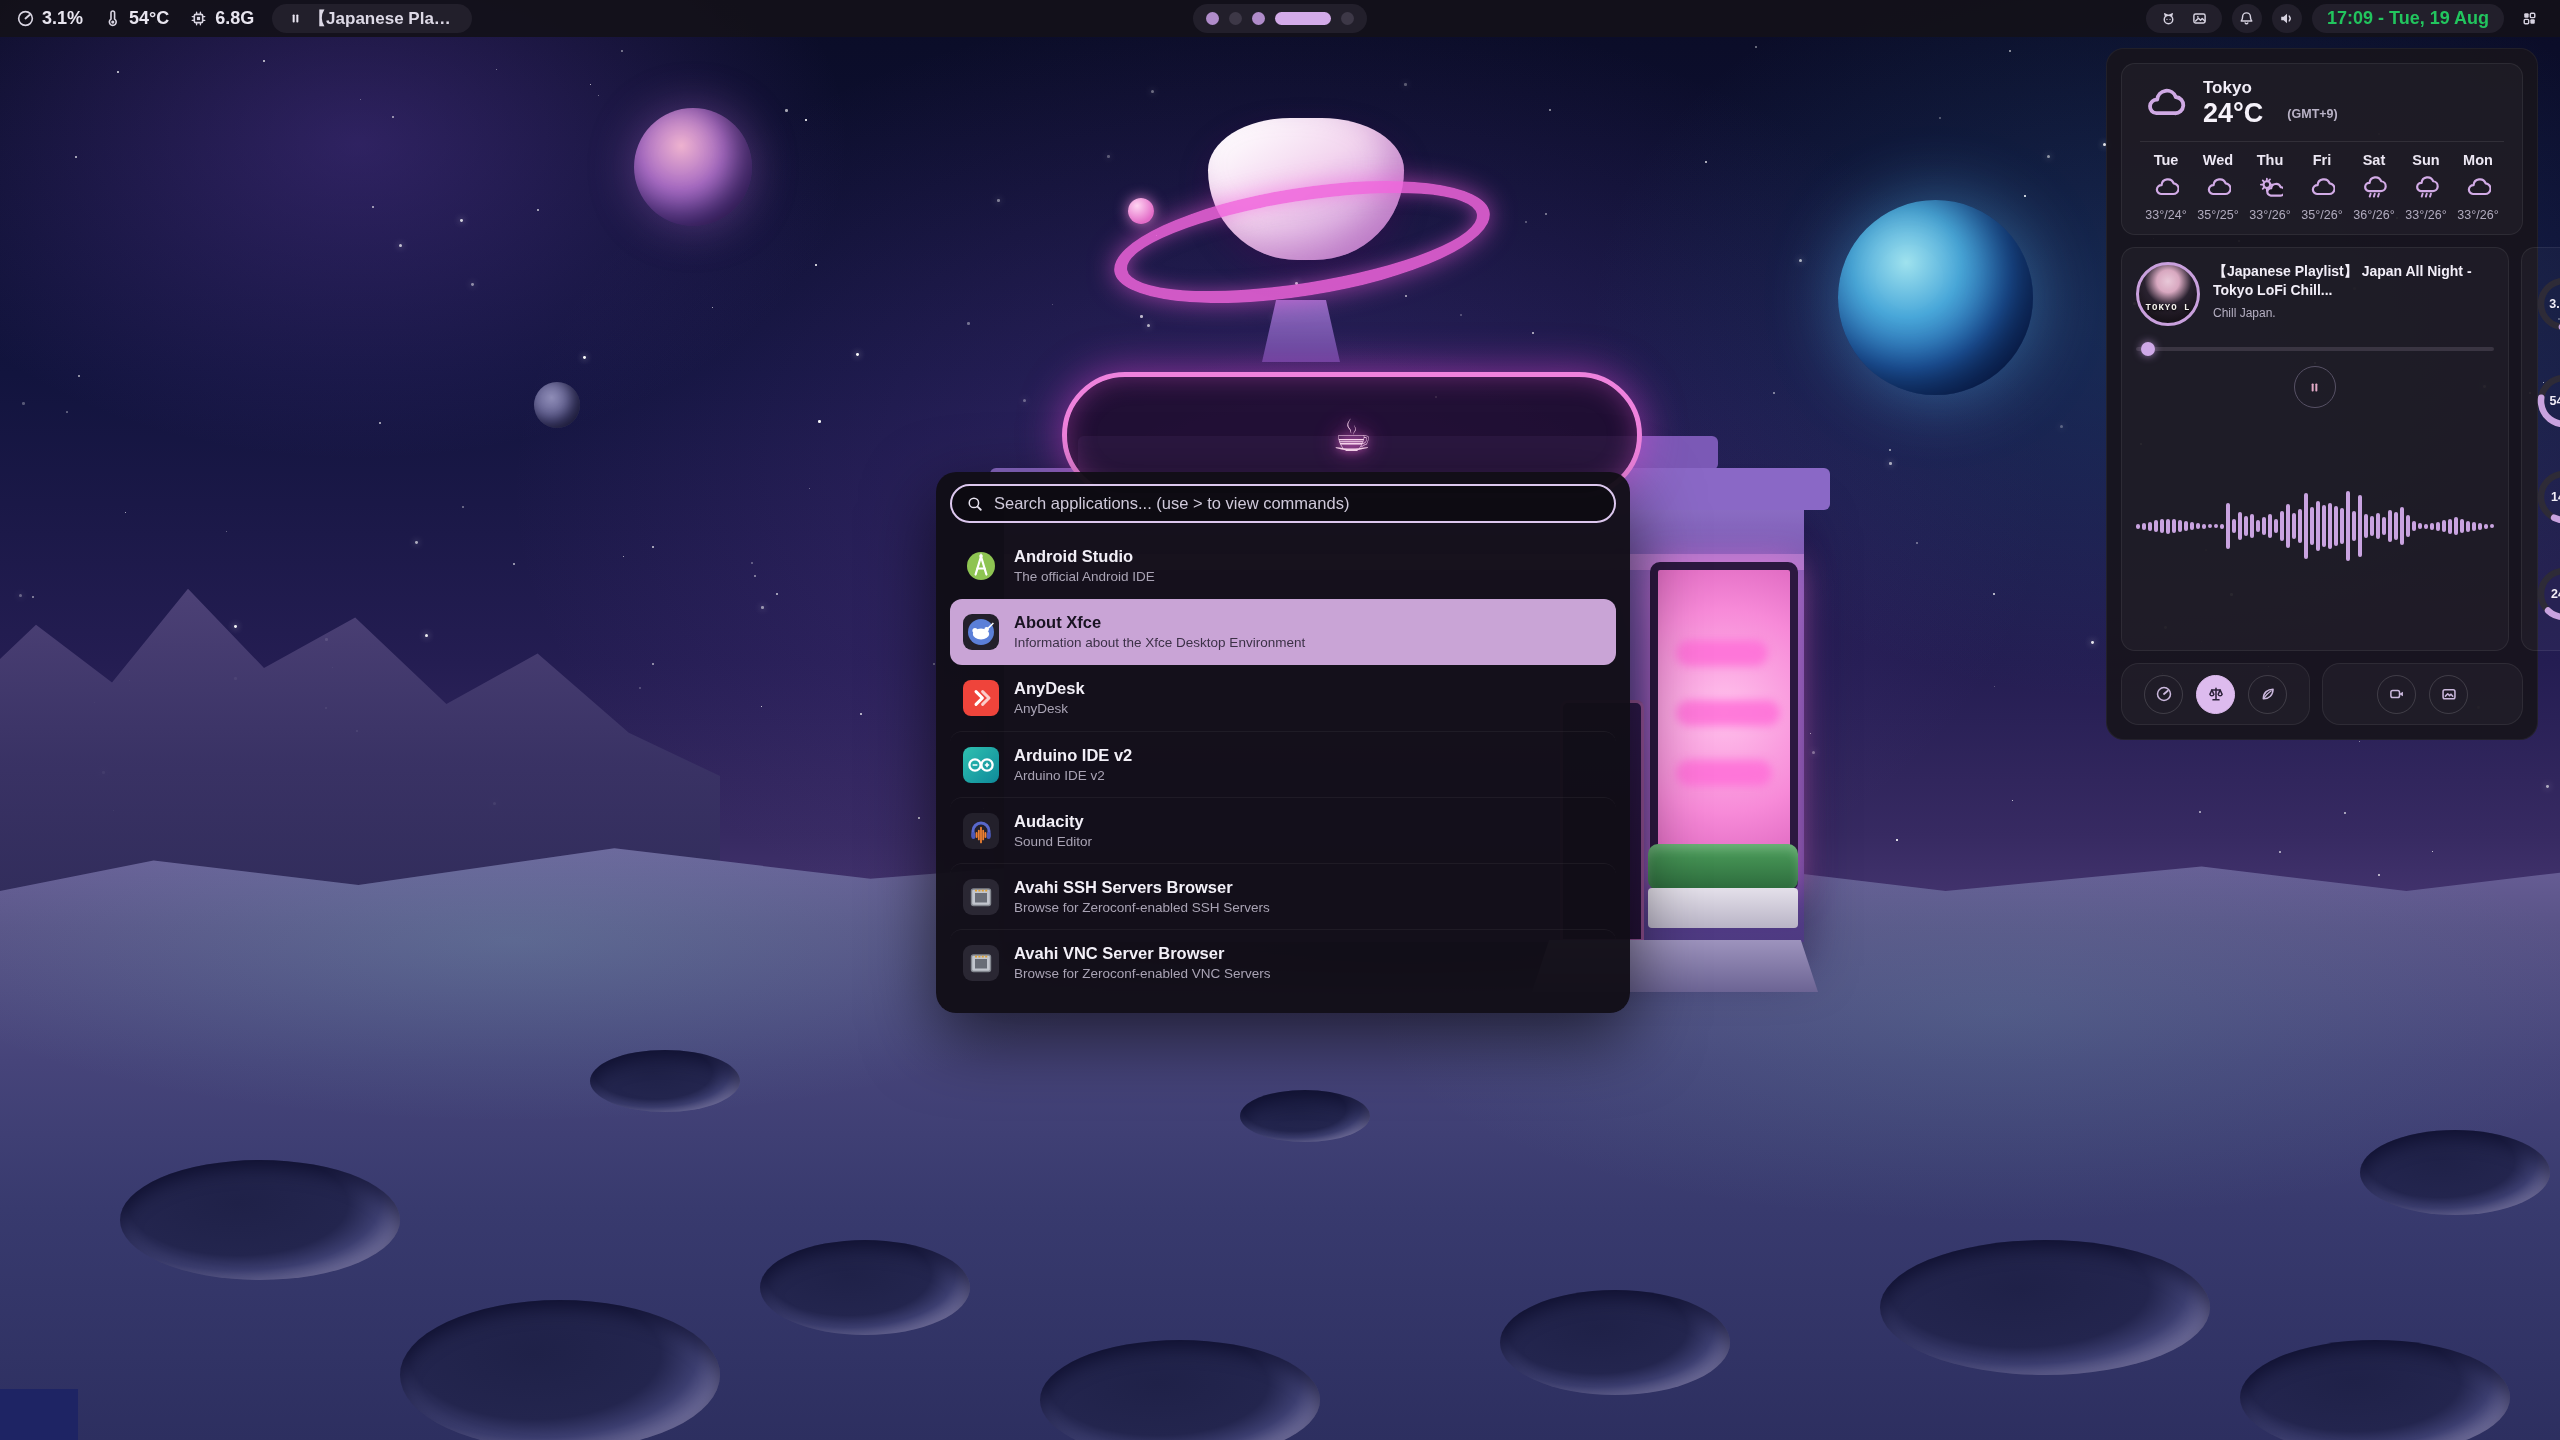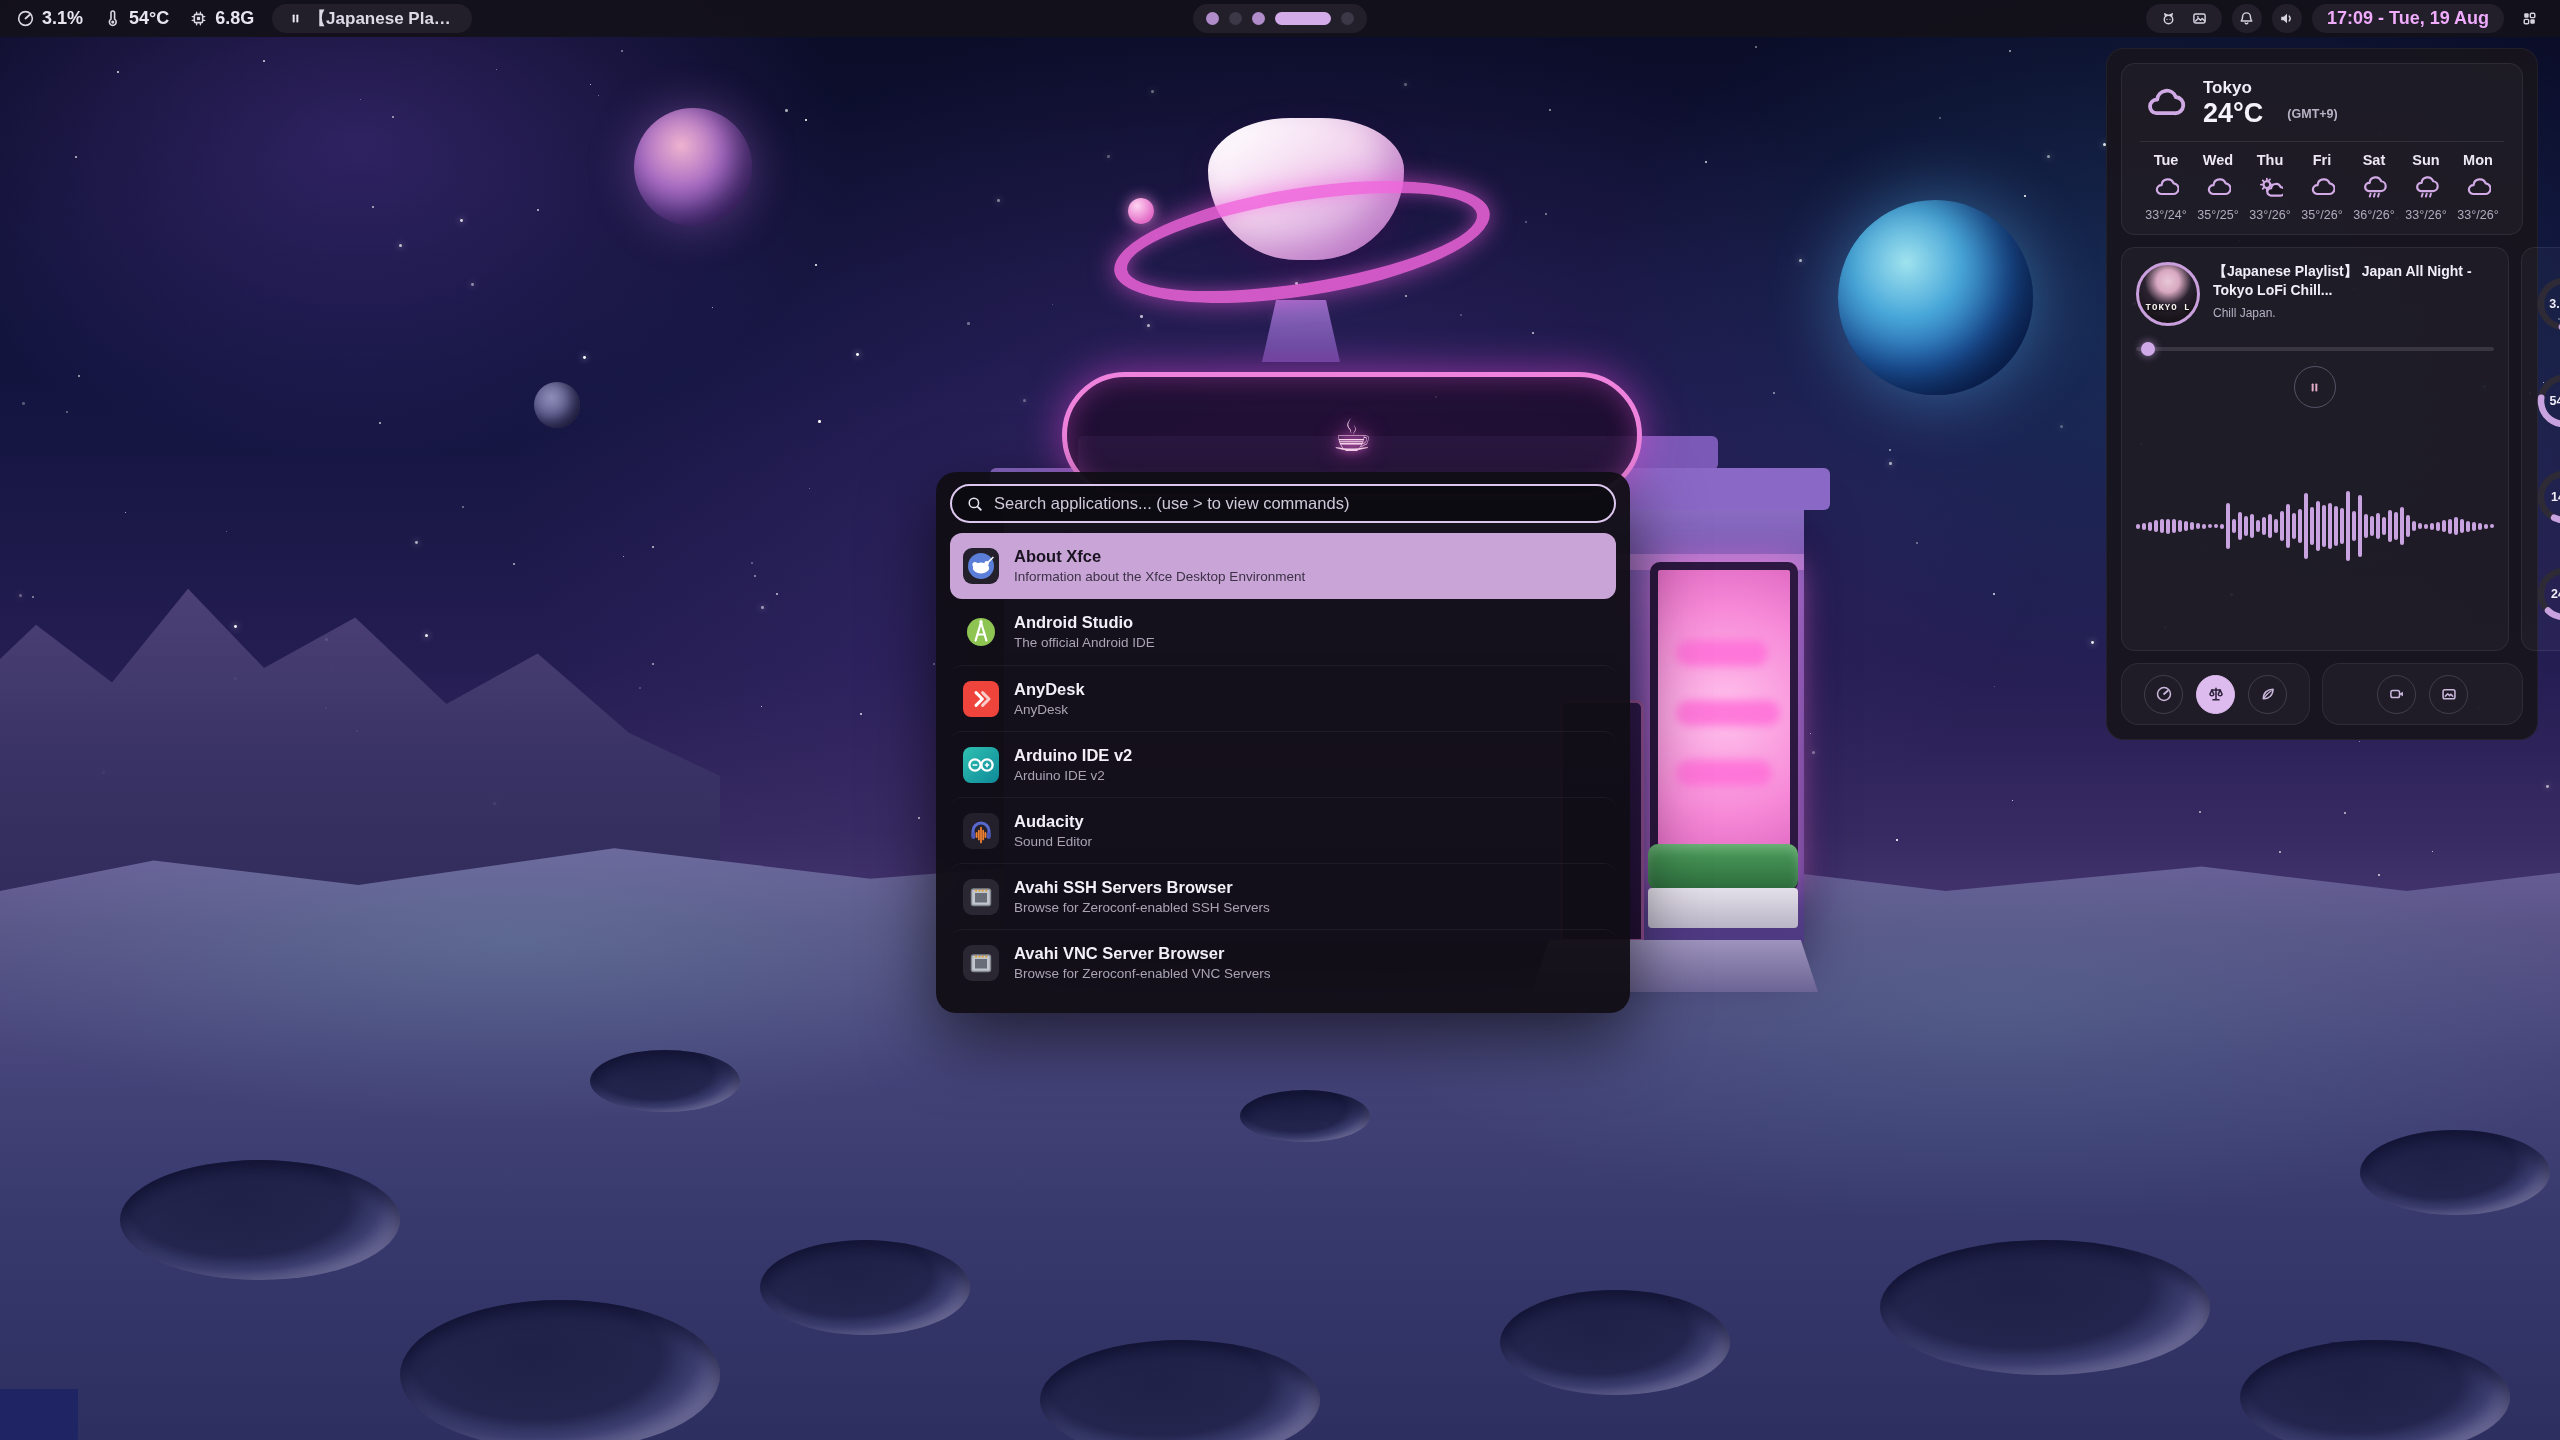--- a/index.html
+++ b/index.html
@@ -98,21 +98,21 @@
     background:#221f2b; border-radius:15px; height:29px; display:flex; align-items:center; gap:10px; padding:0 13px; }
   .ws-dot { width:13px; height:13px; border-radius:7px; background:#3d3847; }
   .ws-dot.occupied { background:#b08cca; }
   .ws-dot.active { width:56px; background:#d3abe9; }
   .tb-right { margin-left:auto; display:flex; align-items:center; gap:10px; }
   .tb-tray { display:flex; align-items:center; gap:14px; background:#221f2b; border-radius:15px; height:29px; padding:0 14px; }
   .tb-iconbtn { width:30px; height:29px; background:#221f2b; border-radius:15px;
     display:flex; align-items:center; justify-content:center; }
   .tb-iconbtn svg, .tb-tray svg { width:17px; height:17px; color:#d6d2e0; }
   .tb-clock { background:#221f2b; border-radius:15px; height:29px; padding:0 15px;
-    display:flex; align-items:center; font-size:18px; font-weight:bold; color:#f0abfc; white-space:nowrap; }
+    display:flex; align-items:center; font-size:18px; font-weight:bold; color:#22c55e; white-space:nowrap; }
 
   
   .launcher { position:absolute; left:936px; top:472px; width:694px; height:541px; z-index:15;
     background:rgba(17,14,22,.96); border-radius:20px; box-shadow:0 24px 70px rgba(0,0,0,.6);
     display:flex; flex-direction:column; padding:12px 14px; }
   .search-bar { height:39px; flex:none; border:2px solid #dcc7ee; border-radius:20px;
     background:rgba(10,8,14,.7); display:flex; align-items:center; padding:0 14px; gap:10px; }
   .search-bar svg { width:18px; height:18px; color:#e6e2ee; flex:none; }
   .search-bar input { background:transparent; border:none; outline:none; color:#eee9f4;
     font-size:16.5px; width:100%; font-family:inherit; }
@@ -510,48 +510,48 @@
   <div class="search-bar">
     <span style="display: inline-flex;">
         <svg viewBox="0 0 20 20" fill="none" stroke="currentColor" stroke-width="1.7" stroke-linecap="round" stroke-linejoin="round">
           <circle cx="8.8" cy="8.8" r="5.2"></circle>
           <path d="M12.8 12.8 L16.4 16.4" stroke-width="2"></path>
         </svg>
       </span>
     <input type="text" placeholder="Search applications... (use &gt; to view commands)" style="">
   </div>
   <div class="app-list" id="app-list">
+      <div class="app-item">
+        <span class="app-icon">
+          <svg viewBox="0 0 38 38">
+            <circle cx="19" cy="19" r="14" fill="#8ec452"></circle>
+            <path d="M13.6 27.5 19 9.5l5.4 18" stroke="#fff" stroke-width="2.2" fill="none" stroke-linecap="round"></path>
+            <path d="M15.4 21.5h7.2" stroke="#fff" stroke-width="2" stroke-linecap="round"></path>
+            <circle cx="19" cy="9" r="1.8" fill="#fff"></circle>
+          </svg>
+        </span>
+        <span>
+          <div class="app-name">Android Studio</div>
+          <div class="app-desc">The official Android IDE</div>
+        </span>
+      </div>
       <div class="app-item selected">
         <span class="app-icon">
           <svg viewBox="0 0 38 38">
             <rect x="1" y="1" width="36" height="36" rx="9" fill="#23202b"></rect>
             <circle cx="19" cy="19" r="13" fill="#5b7fd8"></circle>
             <ellipse cx="19" cy="21" rx="8.2" ry="5.4" fill="#fff"></ellipse>
             <circle cx="13" cy="17.6" r="2.6" fill="#fff"></circle>
             <circle cx="24.6" cy="16.4" r="2.3" fill="#fff"></circle>
             <path d="M26 15.4l5.4-5.4" stroke="#fff" stroke-width="1.5"></path>
           </svg>
         </span>
         <span>
           <div class="app-name">About Xfce</div>
           <div class="app-desc">Information about the Xfce Desktop Environment</div>
-        </span>
-      </div>
-      <div class="app-item">
-        <span class="app-icon">
-          <svg viewBox="0 0 38 38">
-            <circle cx="19" cy="19" r="14" fill="#8ec452"></circle>
-            <path d="M13.6 27.5 19 9.5l5.4 18" stroke="#fff" stroke-width="2.2" fill="none" stroke-linecap="round"></path>
-            <path d="M15.4 21.5h7.2" stroke="#fff" stroke-width="2" stroke-linecap="round"></path>
-            <circle cx="19" cy="9" r="1.8" fill="#fff"></circle>
-          </svg>
-        </span>
-        <span>
-          <div class="app-name">Android Studio</div>
-          <div class="app-desc">The official Android IDE</div>
         </span>
       </div>
       <div class="app-item">
         <span class="app-icon">
           <svg viewBox="0 0 38 38">
             <rect x="1" y="1" width="36" height="36" rx="8" fill="#ef443b"></rect>
             <path d="M14 12.6 20.4 19 14 25.4" stroke="#fff" stroke-width="3" fill="none" stroke-linecap="round" stroke-linejoin="round"></path>
             <path d="M20.6 12.6 27 19l-6.4 6.4" stroke="#ffffffbb" stroke-width="3" fill="none" stroke-linecap="round" stroke-linejoin="round"></path>
           </svg>
         </span>

